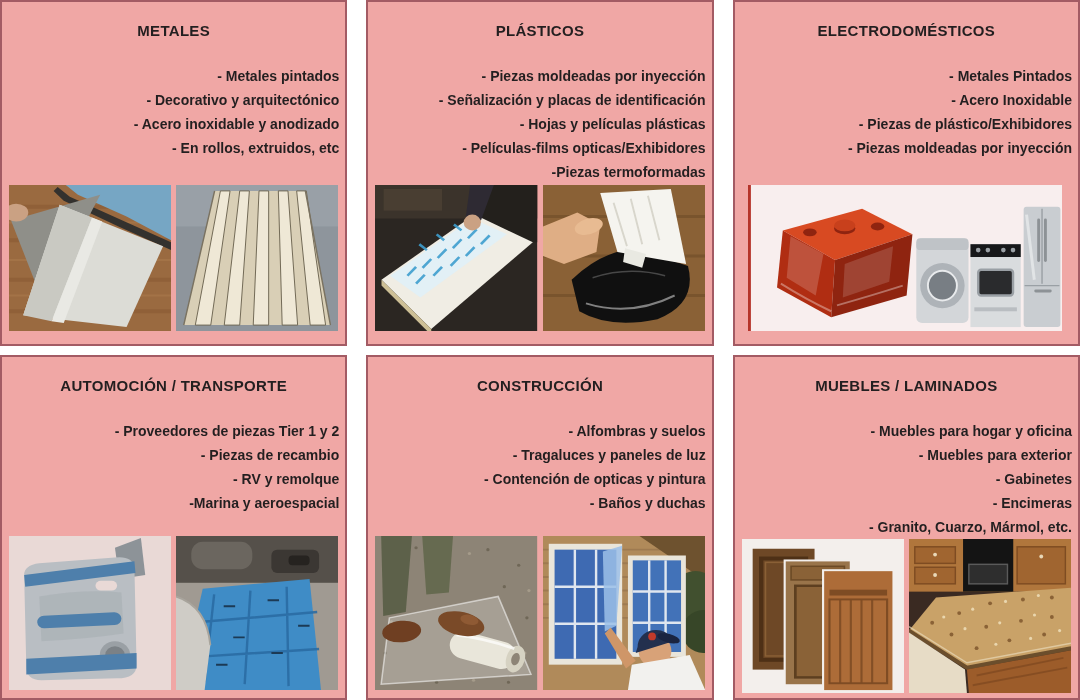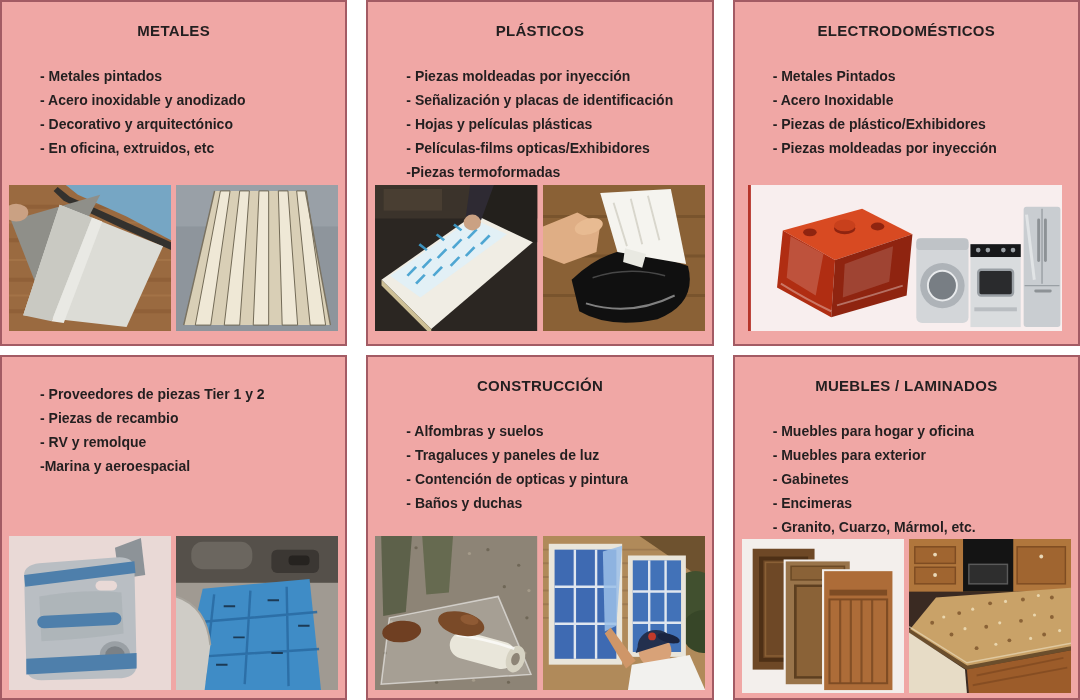--- a/index.html
+++ b/index.html
@@ -30,43 +30,44 @@
     color:#231f20;
   }
   .card ul{
     list-style:none;
     margin:25px 0 0;
     padding:0 6px 0 38px;
     font-size:14px;
     font-weight:bold;
     line-height:24px;
     color:#231f20;
+    text-align:right;
   }
   .photos{
     margin:auto 7px 13px;
     display:flex;
     gap:5px;
     height:146px;
   }
   .row2 .photos{height:154px;margin-bottom:8px;}
   .photos.single{margin-left:13px;margin-right:16px;}
   .photo{flex:1 1 0;width:100%;height:100%;display:block;min-width:0;}
 </style>
 </head>
 <body>
 
 <div class="board">
 
   <section class="card">
     <h2>METALES</h2>
     <ul>
       <li>- Metales pintados</li>
+      <li>- Decorativo y arquitectónico</li>
       <li>- Acero inoxidable y anodizado</li>
-      <li>- Decorativo y arquitectónico</li>
-      <li>- En oficina, extruidos, etc</li>
+      <li>- En rollos, extruidos, etc</li>
     </ul>
     <div class="photos">
       <svg class="photo" viewBox="0 0 160 148" preserveAspectRatio="none">
         <rect width="160" height="148" fill="#9a6a40"></rect>
         <path d="M0 22h160M0 56h160M0 96h160M0 128h160" stroke="#85552f" stroke-width="4" opacity=".45"></path>
         <path d="M0 38h160M0 76h160M0 112h160" stroke="#ad7c4e" stroke-width="2" opacity=".5"></path>
         <polygon points="56,0 160,0 160,56 116,32 68,10" fill="#76a6c4"></polygon>
         <polygon points="48,2 60,12 112,36 160,58 160,66 108,42 54,16 44,6" fill="#33312e"></polygon>
         <polygon points="2,36 90,10 34,120" fill="#8f8f89"></polygon>
         <polygon points="14,132 50,20 152,62 116,144" fill="#dcdcd6"></polygon>
@@ -167,20 +168,21 @@
         <rect x="299" y="34" width="3" height="44" rx="1.5" fill="#8d9296"></rect>
         <rect x="306" y="34" width="3" height="44" rx="1.5" fill="#8d9296"></rect>
         <line x1="286" y1="102" x2="322" y2="102" stroke="#9aa0a5" stroke-width="1.5"></line>
         <rect x="296" y="106" width="18" height="3" rx="1.5" fill="#8d9296"></rect>
         <path d="M288 30 L296 96" stroke="#eceeef" stroke-width="3" opacity=".7"></path>
       </svg>
     </div>
   </section>
 
   <section class="card row2">
+    <h2>AUTOMOCIÓN / TRANSPORTE</h2>
     <ul>
       <li>- Proveedores de piezas Tier 1 y 2</li>
       <li>- Piezas de recambio</li>
       <li>- RV y remolque</li>
       <li>-Marina y aeroespacial</li>
     </ul>
     <div class="photos">
       <svg class="photo" viewBox="0 0 150 158" preserveAspectRatio="none">
         <rect width="150" height="158" fill="#e9d9d6"></rect>
         <polygon points="98,12 122,2 126,40 102,44" fill="#8d9398"></polygon>

